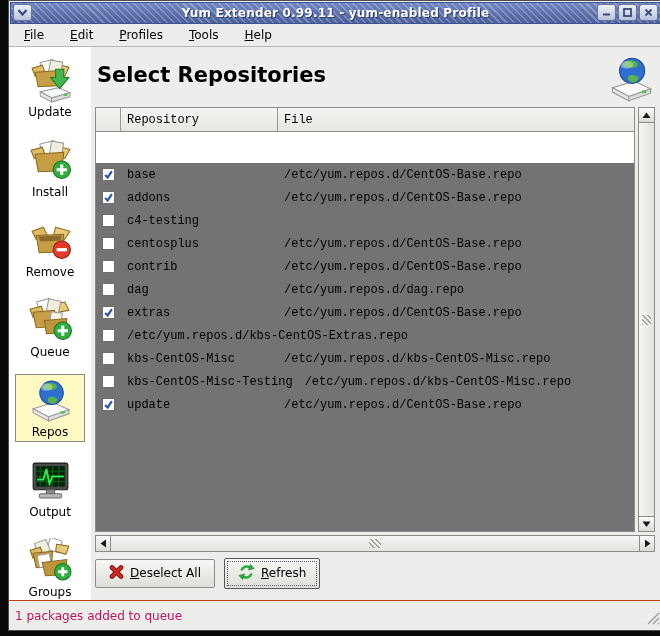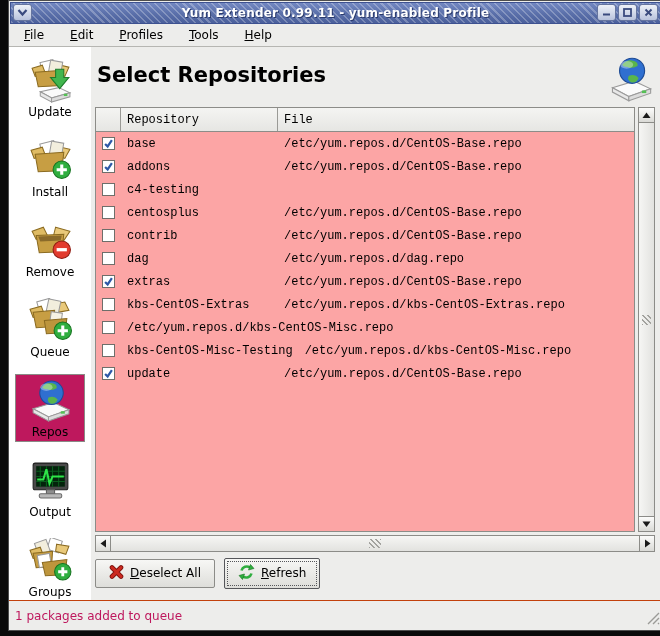--- a/index.html
+++ b/index.html
@@ -33,40 +33,40 @@
   .menu-label::first-letter { text-decoration:underline; }
 
   
   .body-row { flex:1; display:flex; min-height:0; }
 
   
   .sidebar { flex:0 0 82px; background:#fff; padding-top:7px; display:flex; flex-direction:column;
              align-items:center; gap:12px; }
   .side-item { width:70px; padding:3px 2px 2px; display:flex; flex-direction:column; align-items:center; gap:2px;
                border:1px solid transparent; }
-  .side-item.selected { background:#be185d; border:1px solid #8a8a86; }
+  .side-item.selected { background:#fef9c3; border:1px solid #8a8a86; }
   .side-item .ico { width:45px; height:45px; }
   .side-item .ico svg { width:45px; height:45px; display:block; }
   .side-label { font-size:12px; }
 
   
   .main { flex:1; min-width:0; display:flex; flex-direction:column; padding:0 7px 0 4px; }
   .main-header { flex:0 0 60px; display:flex; justify-content:space-between; align-items:flex-start; padding:8px 0 0 2px; }
   .page-title { font-size:21px; font-weight:bold; margin-top:8px; }
   .header-ico svg { width:48px; height:48px; display:block; }
 
   
   .table-area { flex:1; min-height:0; display:flex; }
   .repo-table { flex:1; min-width:0; border:1px solid #8c8c88; background:#fff; display:flex; flex-direction:column;font-family:Liberation Mono, monospace; }
   .thead { flex:0 0 24px; display:flex; background:linear-gradient(#f4f4f2,#e6e6e3); border-bottom:1px solid #8c8c88; }
   .th { display:flex; align-items:center; padding:0 6px; border-right:1px solid #9a9a96; }
   .th-check { flex:0 0 25px; padding:0; }
   .th-repo { flex:0 0 157px; }
   .th-file { flex:1; border-right:none; }
-  .tbody { flex:1; overflow:hidden; background:#fca5a5; }
+  .tbody { flex:1; overflow:hidden; background:#737373;margin-top:31px; }
   .row { display:flex; height:23px; align-items:center; }
   .cell-check { flex:0 0 25px; display:flex; justify-content:center; }
   .cell-repo { flex:0 0 157px; padding:0 6px; white-space:nowrap; }
   .cell-file { flex:1; padding:0 6px; white-space:nowrap; overflow:hidden; }
   .checkbox { width:13px; height:13px; background:#fff; border:1px solid #6e6e6a; display:flex;
               align-items:center; justify-content:center; }
   .checkbox svg { display:none; }
   .checkbox.checked svg { display:block; }
 
   
@@ -354,29 +354,29 @@
                 </div>
                 <div class="cell-repo">extras</div>
                 <div class="cell-file">/etc/yum.repos.d/CentOS-Base.repo</div>
               </div>
                 <div class="row">
                 <div class="cell-check">
                   <span class="checkbox">
                     
                   </span>
                 </div>
-                <div class="cell-repo">kbs-CentOS-Extras</div>
                 <div class="cell-file">/etc/yum.repos.d/kbs-CentOS-Extras.repo</div>
               </div>
                 <div class="row">
                 <div class="cell-check">
                   <span class="checkbox">
                     
                   </span>
                 </div>
+                <div class="cell-repo">kbs-CentOS-Misc</div>
                 <div class="cell-file">/etc/yum.repos.d/kbs-CentOS-Misc.repo</div>
               </div>
                 <div class="row">
                 <div class="cell-check">
                   <span class="checkbox">
                     
                   </span>
                 </div>
                 <div class="cell-repo">kbs-CentOS-Misc-Testing</div>
                 <div class="cell-file">/etc/yum.repos.d/kbs-CentOS-Misc.repo</div>

